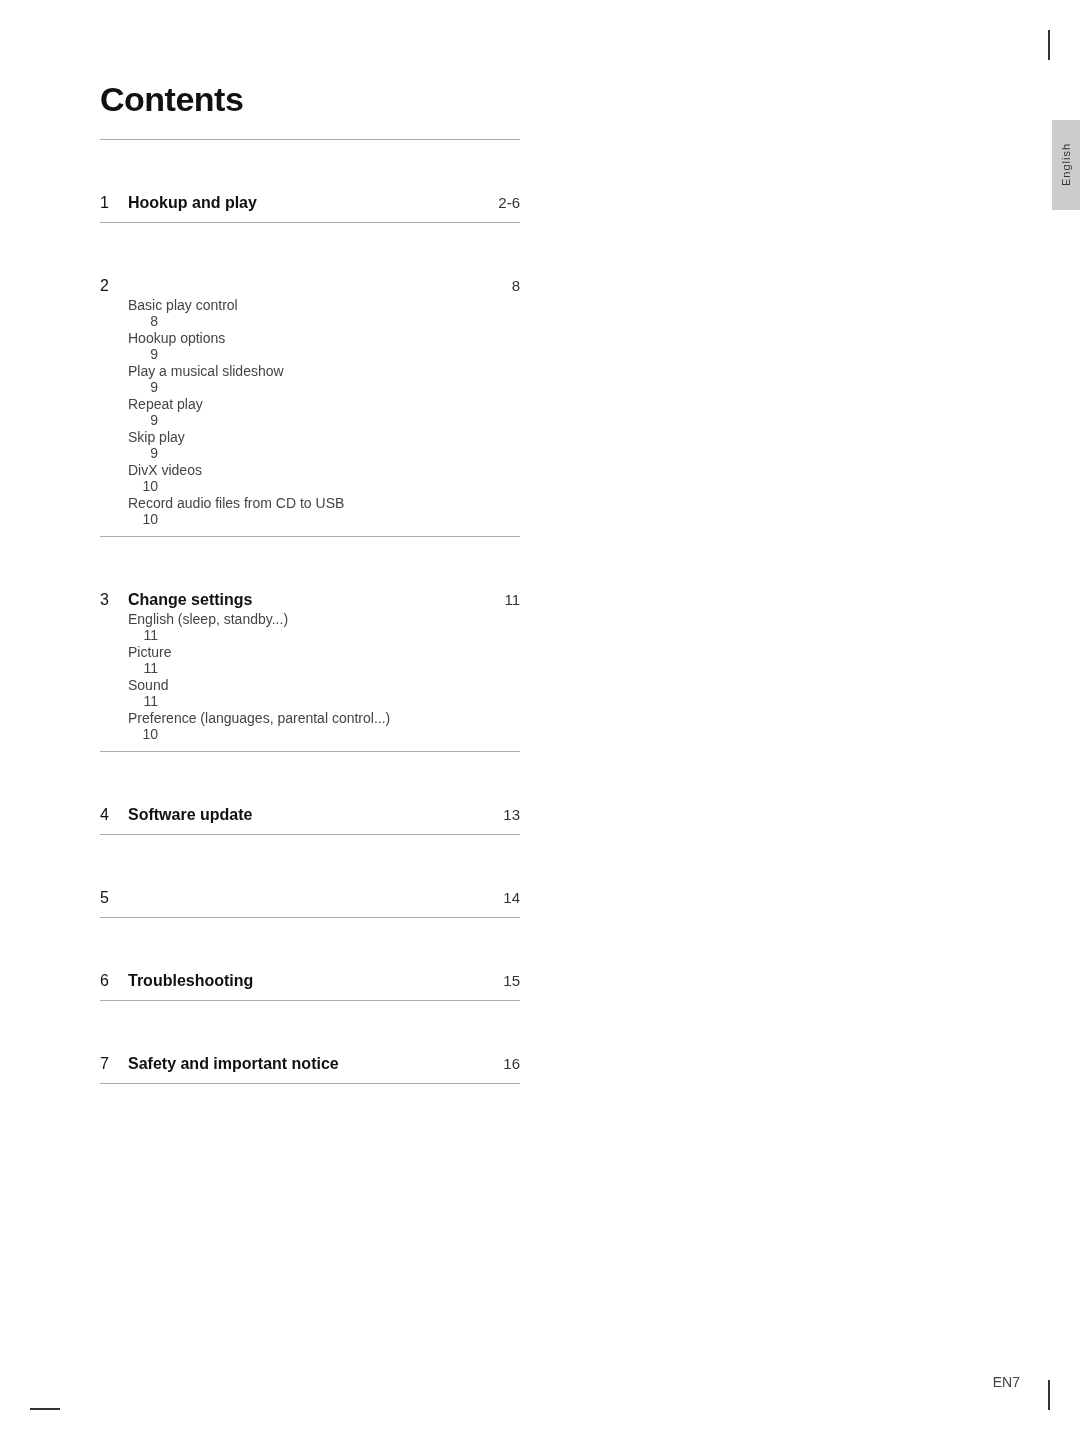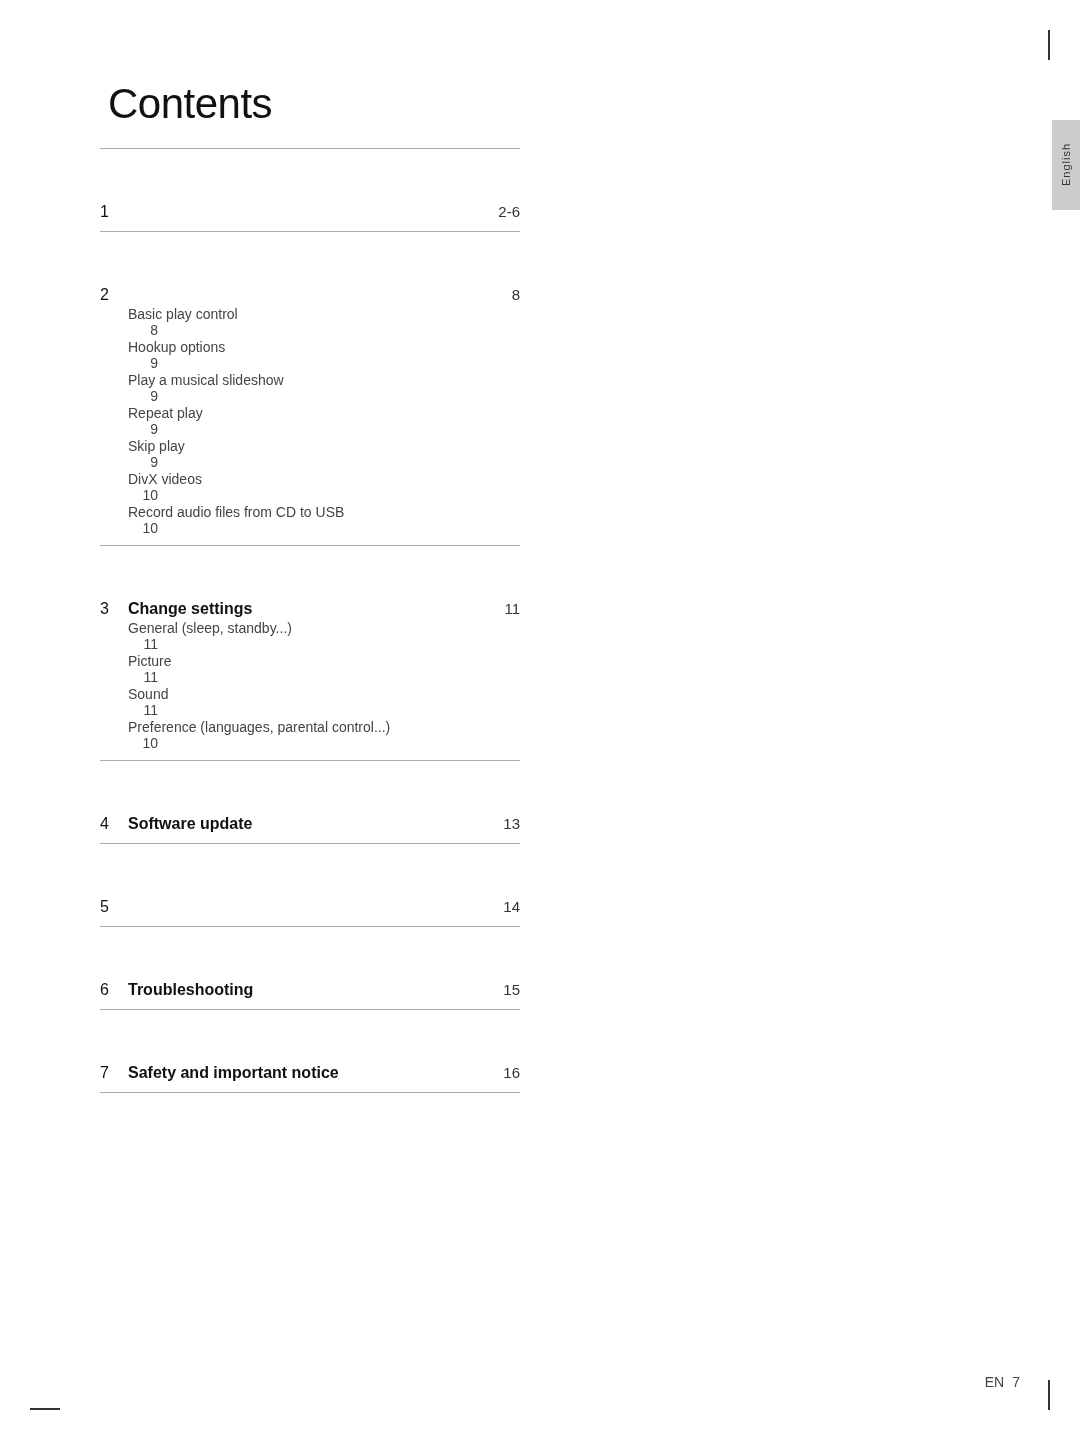--- a/index.html
+++ b/index.html
@@ -78,26 +78,25 @@
     
     .main-content {
       position: absolute;
       left: 100px;
       top: 80px;
       width: 420px;
     }
 
     
     .page-title {
-      font-size: 42px;
-      font-weight: 400;
+      font-size: 34px;
+      font-weight: 700;
       color: #111;
       margin-bottom: 20px;
       letter-spacing: -0.5px;
-      margin-left: 8px;
     }
 
     
     .toc-container {
       width: 100%;
     }
 
     
     .divider {
       border: none;
@@ -167,21 +166,20 @@
       text-align: right;
     }
 
     
     .footer {
       position: absolute;
       bottom: 50px;
       right: 60px;
       display: flex;
       align-items: center;
-      gap: 8px;
     }
 
     .footer-lang {
       font-size: 14px;
       color: #444;
     }
 
     .footer-page {
       font-size: 14px;
       color: #444;
@@ -202,20 +200,21 @@
 
   <div class="main-content">
 
     <h1 class="page-title">Contents</h1>
 
     <div class="toc-container" id="toc-rendered">
     <hr class="divider">
         <div class="toc-section">
           <div class="toc-row">
             <span class="toc-number">1</span>
+            <span class="toc-title">Hookup and play</span>
             <span class="toc-page">2-6</span>
           </div>
         </div>
         <hr class="divider">
         <div class="toc-section">
           <div class="toc-row">
             <span class="toc-number">2</span>
             <span class="toc-page">8</span>
           </div>
           <div class="toc-sub-row">
@@ -248,21 +247,21 @@
           </div>
         </div>
         <hr class="divider">
         <div class="toc-section">
           <div class="toc-row">
             <span class="toc-number">3</span>
             <span class="toc-title">Change settings</span>
             <span class="toc-page">11</span>
           </div>
           <div class="toc-sub-row">
-            <span class="toc-sub-title">General (sleep, standby...)</span>
+            <span class="toc-sub-title">English (sleep, standby...)</span>
             <span class="toc-sub-page">11</span>
           </div>
           <div class="toc-sub-row">
             <span class="toc-sub-title">Picture</span>
             <span class="toc-sub-page">11</span>
           </div>
           <div class="toc-sub-row">
             <span class="toc-sub-title">Sound</span>
             <span class="toc-sub-page">11</span>
           </div>

